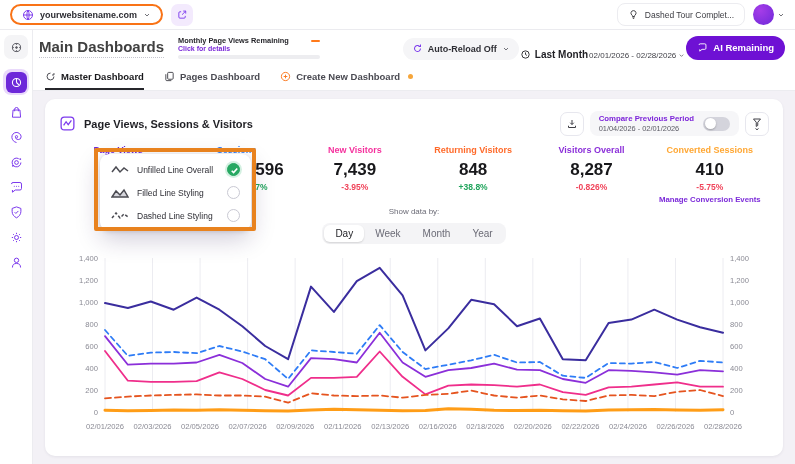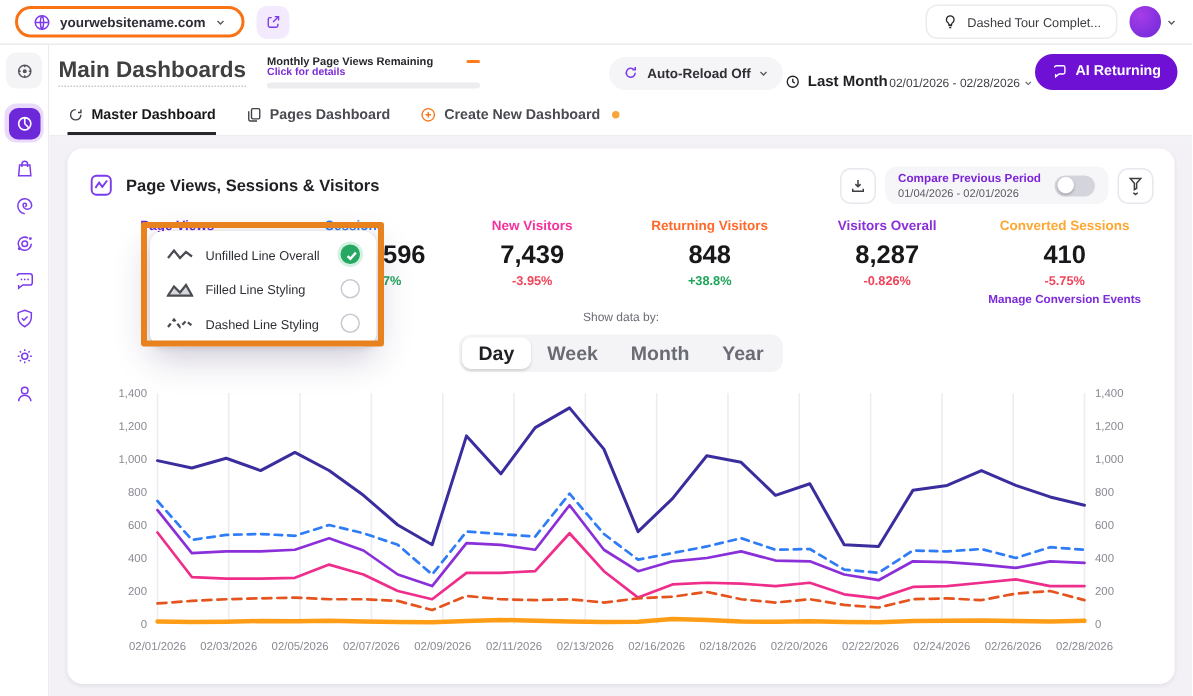--- a/index.html
+++ b/index.html
@@ -82,21 +82,21 @@
   .stat-value{font-size:17px;font-weight:700;color:#18181b;margin-top:5px;min-height:20px;}
   .stat-delta{font-size:8.5px;font-weight:600;margin-top:2px;min-height:10px;}
   .stat-link{font-size:7.8px;font-weight:600;color:#7c2bd9;margin-top:3px;cursor:pointer;}
   .stat-column:nth-child(2) .stat-value,
   .stat-column:nth-child(2) .stat-delta{text-align:left;padding-left:78px;}
 
   
   .sdb-row{display:flex;justify-content:flex-end;align-items:center;gap:7px;margin-top:3px;flex-direction:column;}
   .sdb-label{font-size:8px;color:#6b6b76;}
   .sdb-group{display:flex;background:#f4f4f6;border-radius:8px;padding:2px;}
-  .sdb-opt{font-size:13px;font-weight:700;color:#6b6b76;padding:3px 11px;border-radius:6px;cursor:pointer;}
+  .sdb-opt{font-size:10px;font-weight:400;color:#6b6b76;padding:3px 11px;border-radius:6px;cursor:pointer;}
   .sdb-opt.sel{background:#fff;color:#1f1f24;box-shadow:0 1px 2px rgba(0,0,0,.14);}
 
   
   .chart{margin-top:4px;}
   #chart-svg{display:block;width:100%;}
   #chart-svg text{font-family:"Liberation Sans",sans-serif;}
 
   
   .popup{position:absolute;left:100px;top:154px;width:151px;background:#fff;border-radius:9px;
          box-shadow:0 8px 24px rgba(40,25,80,.22),0 1px 4px rgba(0,0,0,.12);padding:4px 0;z-index:40;}
@@ -267,21 +267,21 @@
                   <path d="M6 9l6 6 6-6"></path>
                 </svg>
             </span>
           </div>
           <button class="ai-btn">
             <span class="icon">
               <svg width="11" height="11" viewBox="0 0 24 24" fill="none" stroke="#fff" stroke-width="2">
                   <path d="M4.5 6.5A2.5 2.5 0 0 1 7 4h10a2.5 2.5 0 0 1 2.5 2.5v7A2.5 2.5 0 0 1 17 16h-6l-5 4v-4"></path>
                 </svg>
             </span>
-            <span>AI Returning</span>
+            <span>AI Remaining</span>
           </button>
         </div>
       </div>
 
       <div class="tabs">
         <div class="tab active">
           <span class="icon">
             <svg width="11" height="11" viewBox="0 0 24 24" fill="none" stroke="#3f3f46" stroke-width="2">
                 <path d="M19.5 12A7.5 7.5 0 1 1 12 4.5"></path>
                 <path d="M19.5 4.5v4.2h-4.2"></path>

